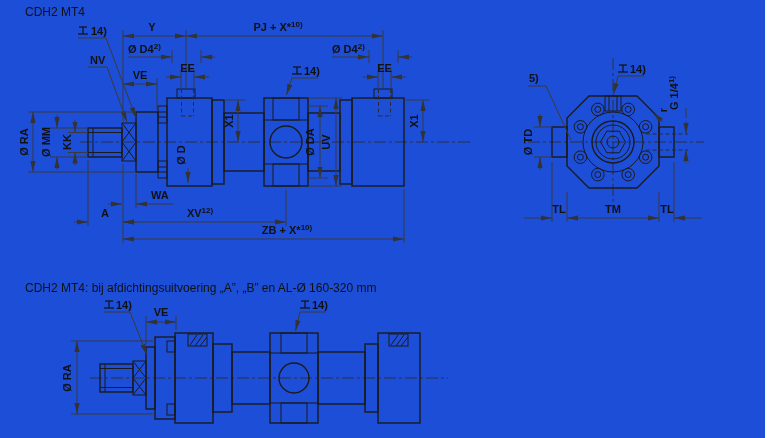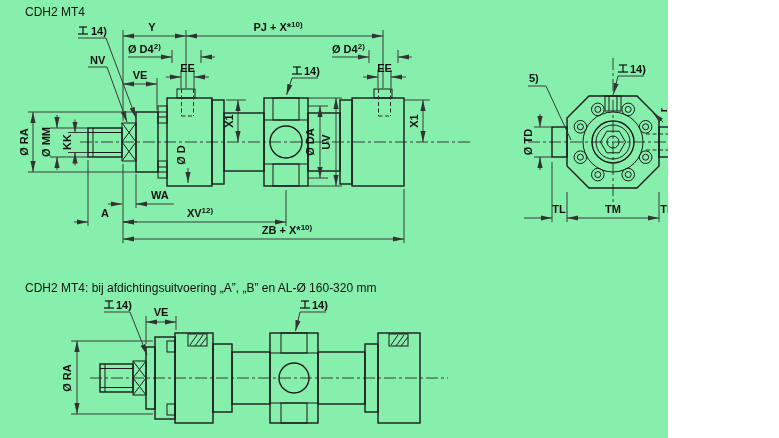--- a/index.html
+++ b/index.html
@@ -1,16 +1,16 @@
 <!DOCTYPE html>
 <html><head>
 <meta charset="utf-8">
 <style>
   html,body{margin:0;padding:0;background:#fff;}
-  #stage{position:relative;width:668px;height:438px;background:#86efac;overflow:hidden;
+  #stage{position:relative;width:765px;height:438px;background:#1d4ed8;overflow:hidden;
          font-family:"Liberation Sans",sans-serif;}
   svg{position:absolute;left:0;top:0;}
   .part{fill:none;stroke:#1b1b1b;stroke-width:1.4;}
   .pthin{fill:none;stroke:#1b1b1b;stroke-width:1;}
   .dim{fill:none;stroke:#3a3a3a;stroke-width:1;}
   .cl{fill:none;stroke:#2c2c2c;stroke-width:0.9;stroke-dasharray:12 3 3 3;}
   .hid{fill:none;stroke:#2c2c2c;stroke-width:1;stroke-dasharray:4 2.5;}
   .lbl{font-family:"Liberation Sans",sans-serif;font-size:11px;font-weight:700;fill:#111;}
   .sup{font-size:8px;}
   .ttl{font-family:"Liberation Sans",sans-serif;font-size:12px;font-weight:400;fill:#111;}

